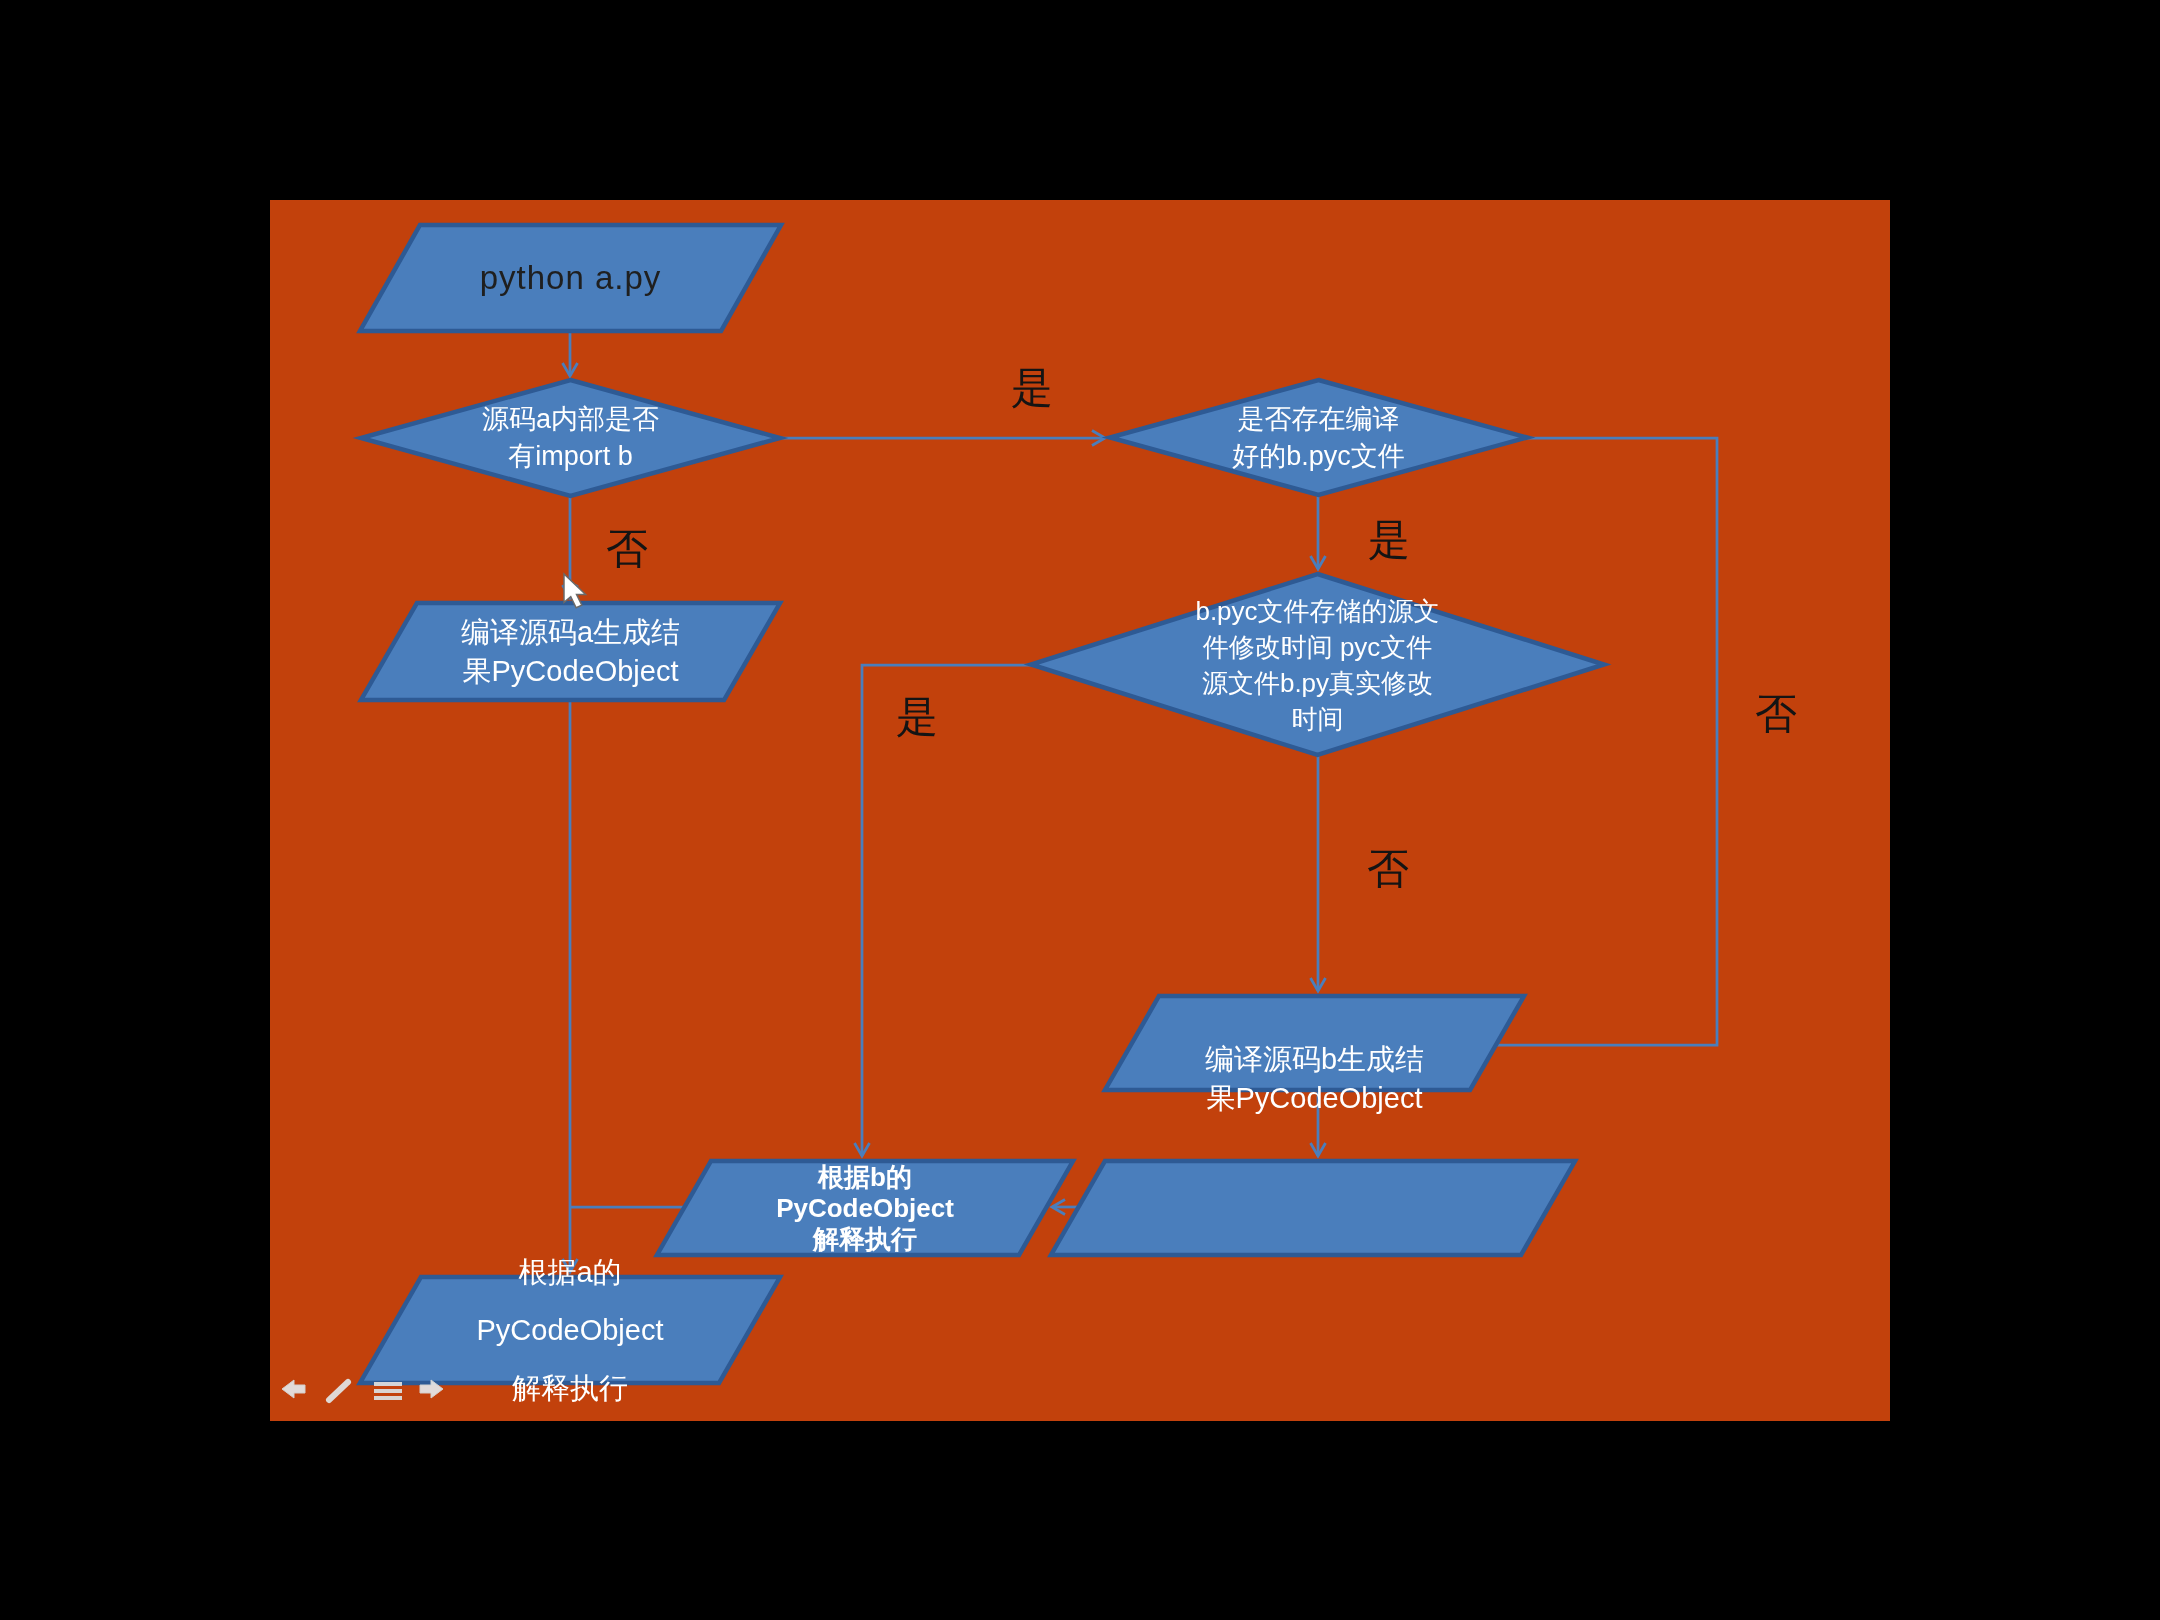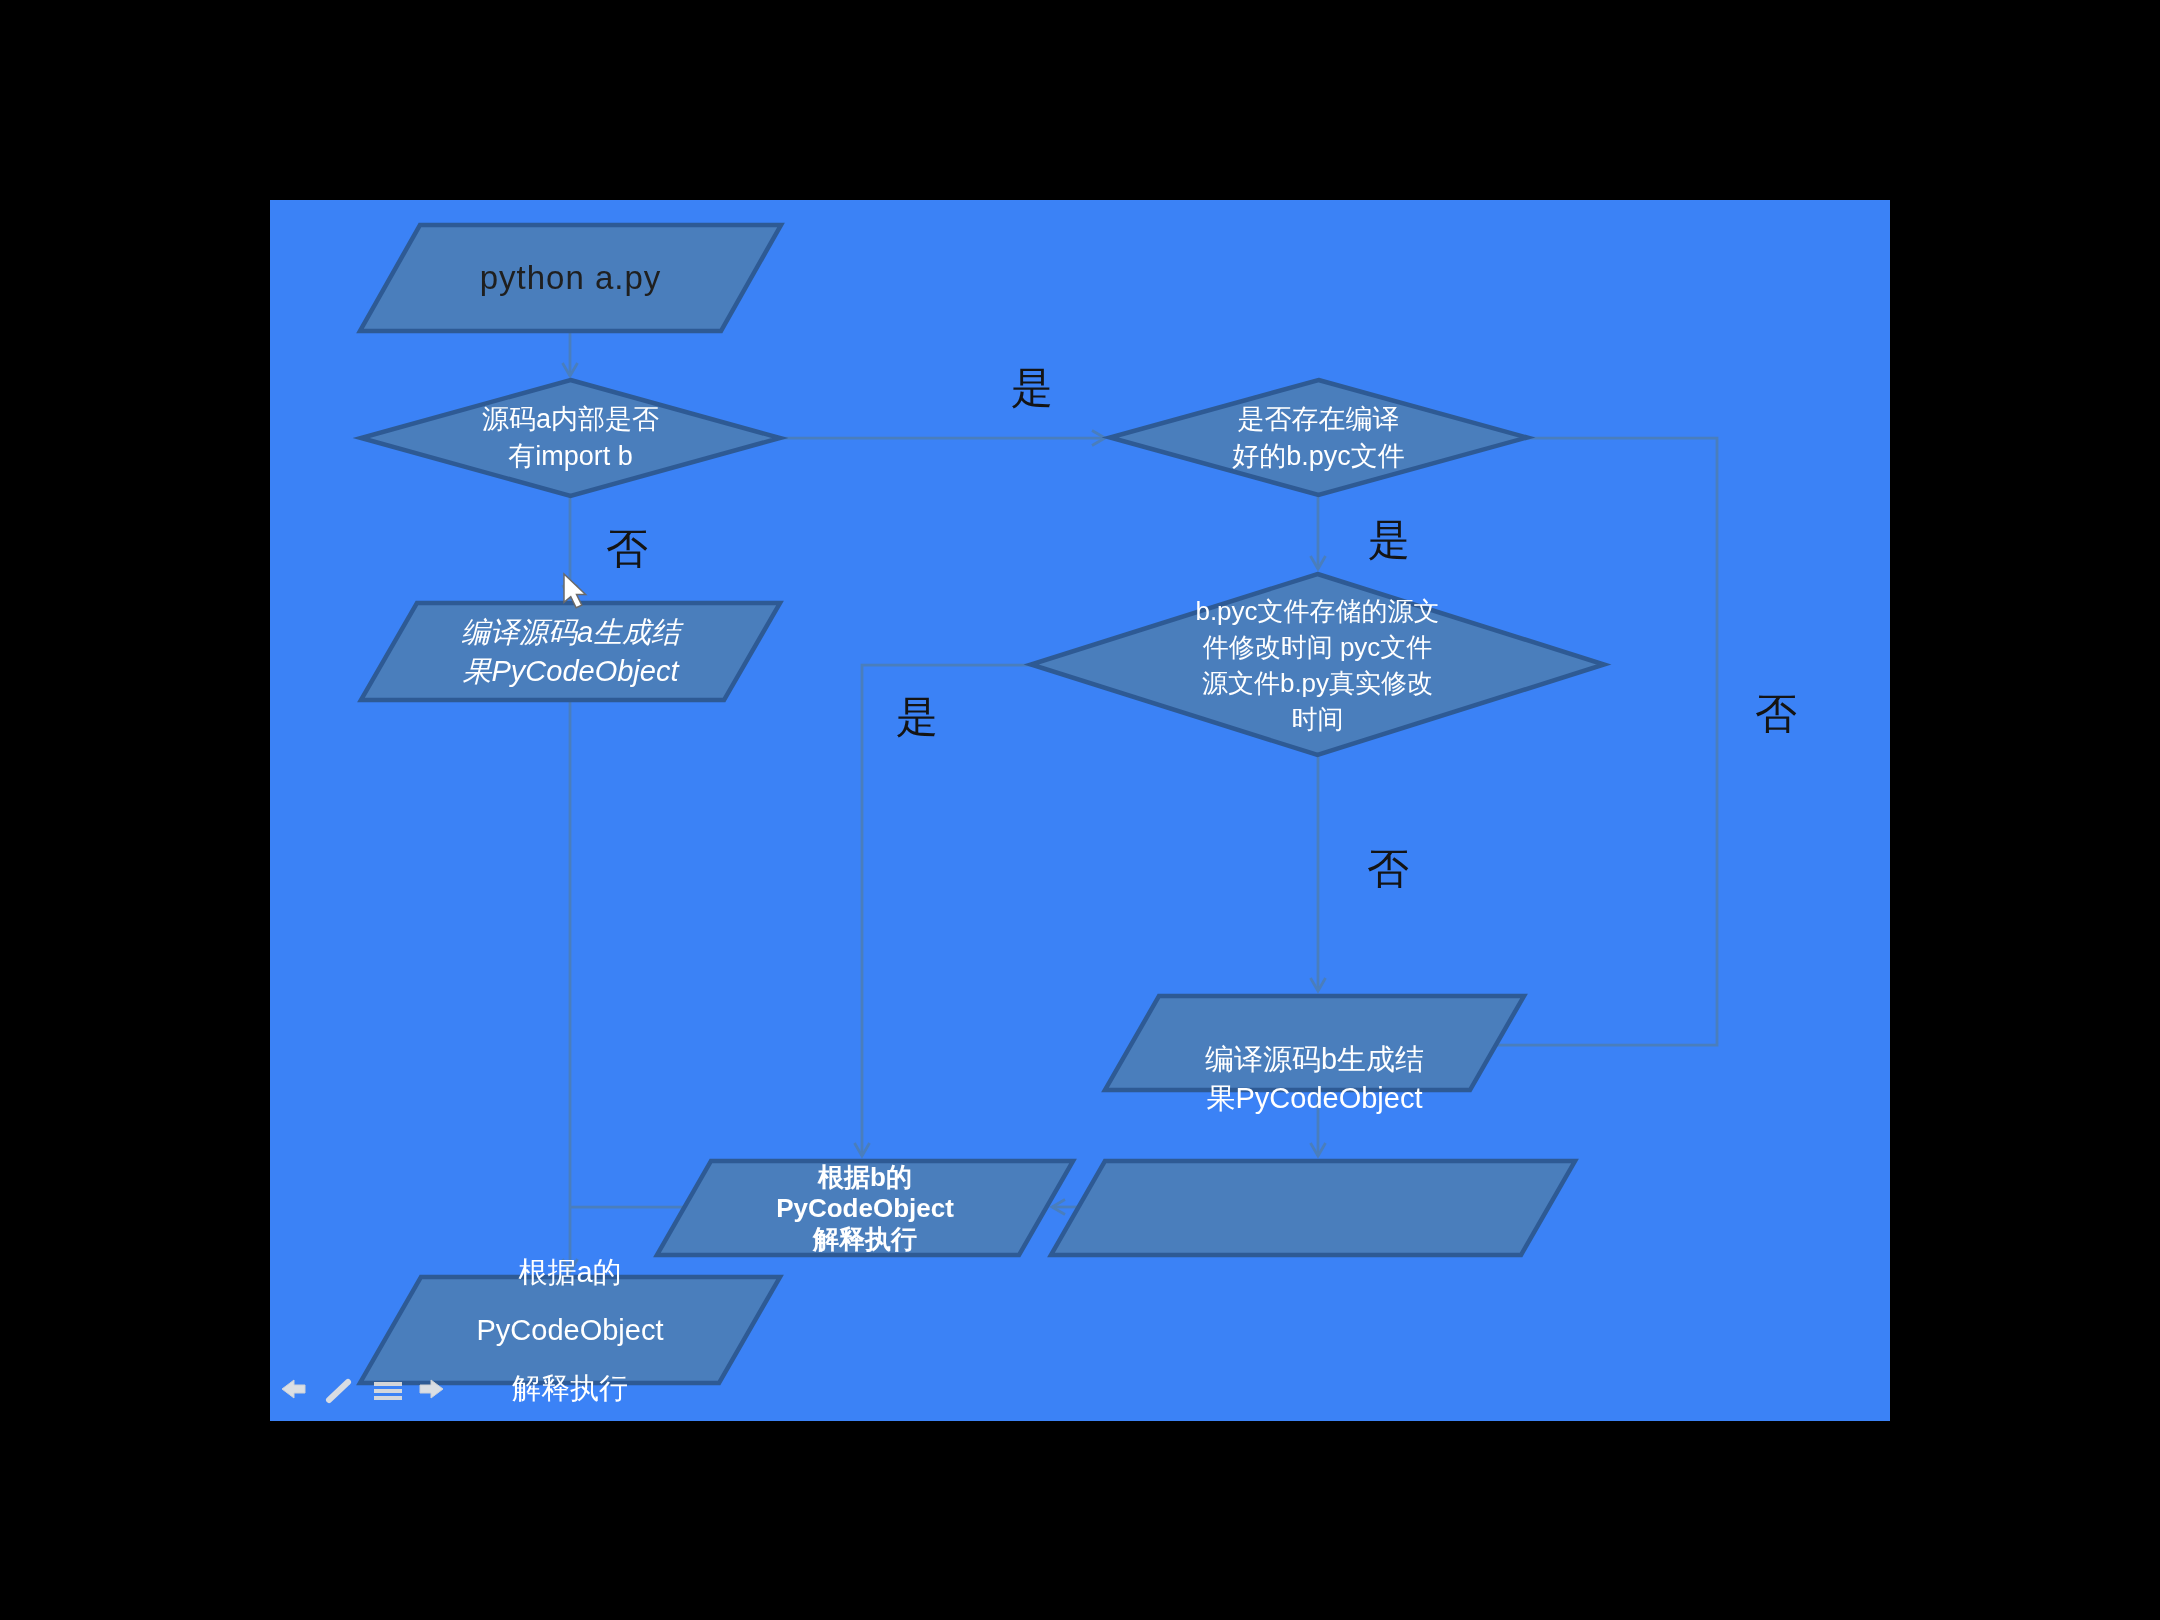--- a/index.html
+++ b/index.html
@@ -6,21 +6,21 @@
   body {
     width:2160px; height:1620px;
     background:#000000;
     position:relative;
     font-family:"Liberation Sans","DejaVu Sans",sans-serif;
     overflow:hidden;
   }
   #slide {
     position:absolute; left:270px; top:200px;
     width:1620px; height:1221px;
-    background:#3b82f6;
+    background:#c2410c;
   }
   #flow-svg { position:absolute; left:0; top:0; }
   .edge { stroke:#4a7ebc; stroke-width:2.75; fill:none; }
   .shape { stroke:#2e5a94; stroke-width:4.5; }
   .node-label {
     position:absolute; display:flex; flex-direction:column;
     align-items:center; justify-content:center;
     text-align:center; color:#ffffff;
   }
   .node-label span { display:block; }
@@ -105,21 +105,21 @@
     <span>好的b.pyc文件</span>
   </div>
 
   <div class="node-label d-big" style="left:761px; top:374px; width:573px; height:181px;">
     <span>b.pyc文件存储的源文</span>
     <span>件修改时间 pyc文件</span>
     <span>源文件b.py真实修改</span>
     <span>时间</span>
   </div>
 
-  <div class="node-label p-two" style="left:91px; top:403px; width:419px; height:97px;font-style:italic;">
+  <div class="node-label p-two" style="left:91px; top:403px; width:419px; height:97px;">
     <span>编译源码a生成结</span>
     <span>果PyCodeObject</span>
   </div>
 
   <div class="node-label p-two" style="left:835px; top:832px; width:419px; height:94px;align-items:center;">
     <span>编译源码b生成结</span>
     <span>果PyCodeObject</span>
   </div>
 
 

